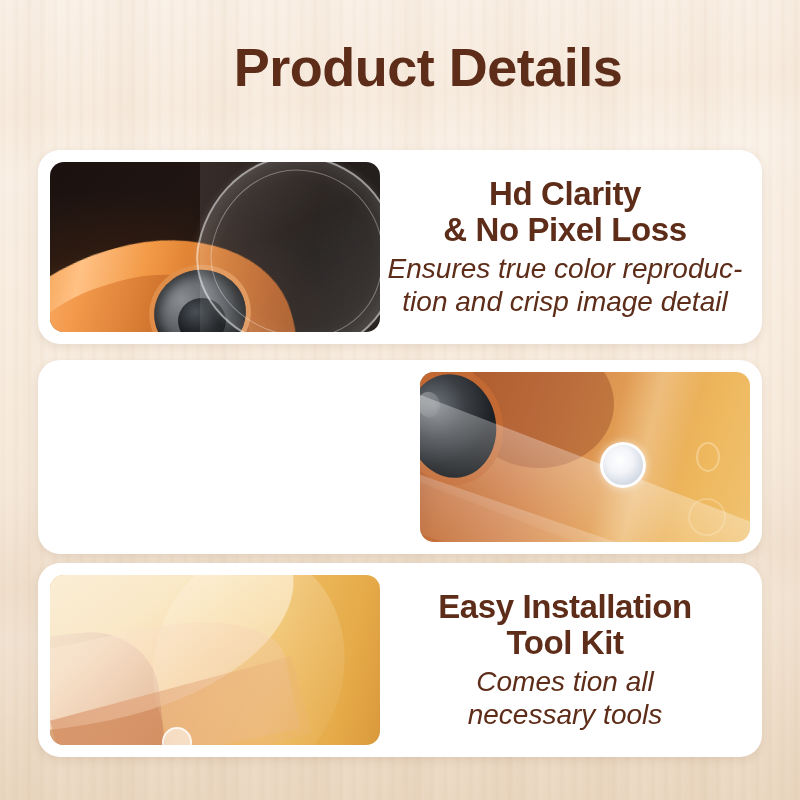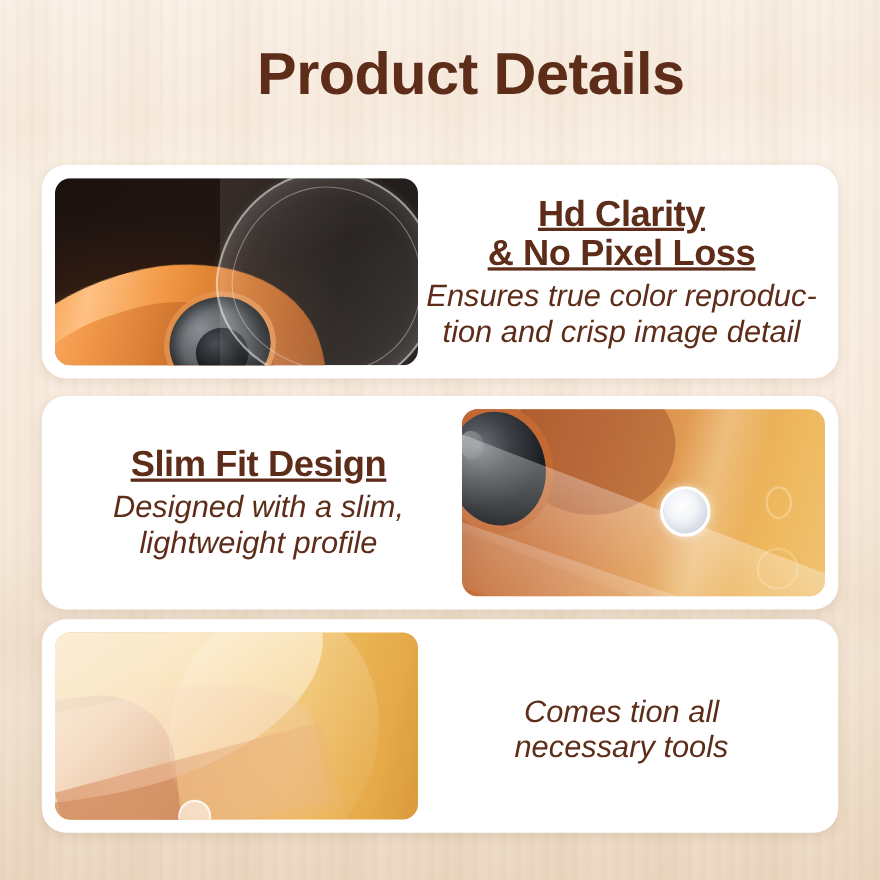--- a/index.html
+++ b/index.html
@@ -112,21 +112,20 @@
     text-align: center;
     color: #5d2d19;
     padding: 0 6px;
   }
   .card-heading {
     font-size: 33px;
     font-weight: bold;
     line-height: 1.08;
     letter-spacing: -0.4px;
     white-space: pre-line;
-    text-decoration: underline;
   }
   .card-body {
     font-size: 28px;
     font-style: italic;
     line-height: 1.16;
     margin-top: 6px;
     white-space: pre-line;
   }
 
   
@@ -471,35 +470,32 @@
     <div class="card-media media-orange">
       <div class="m2-blob"></div>
       <div class="m2-lens"></div>
       <div class="m2-film"></div>
       <div class="m2-film2"></div>
       <div class="m2-band"></div>
       <div class="m2-flash"></div>
       <div class="m2-mark"></div>
       <div class="m2-mark2"></div>
     </div>
-    <div class="card-text">
-      <div class="card-heading">Slim Fit Design</div>
-      <div class="card-body">Designed with a slim,
-lightweight profile</div>
-    </div>
   </div>
 
   <div class="card" id="card-3">
     <div class="card-media media-amber">
       <div class="m3-dark"></div>
       <div class="m3-arc"></div>
       <div class="m3-sweep-a"></div>
       <div class="m3-sweep-b"></div>
       <div class="m3-sweep-c"></div>
       <div class="m3-dot"></div>
     </div>
     <div class="card-text">
+      <div class="card-heading">Easy Installation
+Tool Kit</div>
       <div class="card-body">Comes tion all
 necessary tools</div>
     </div>
   </div>
 
 </div>
 
 </body></html>

